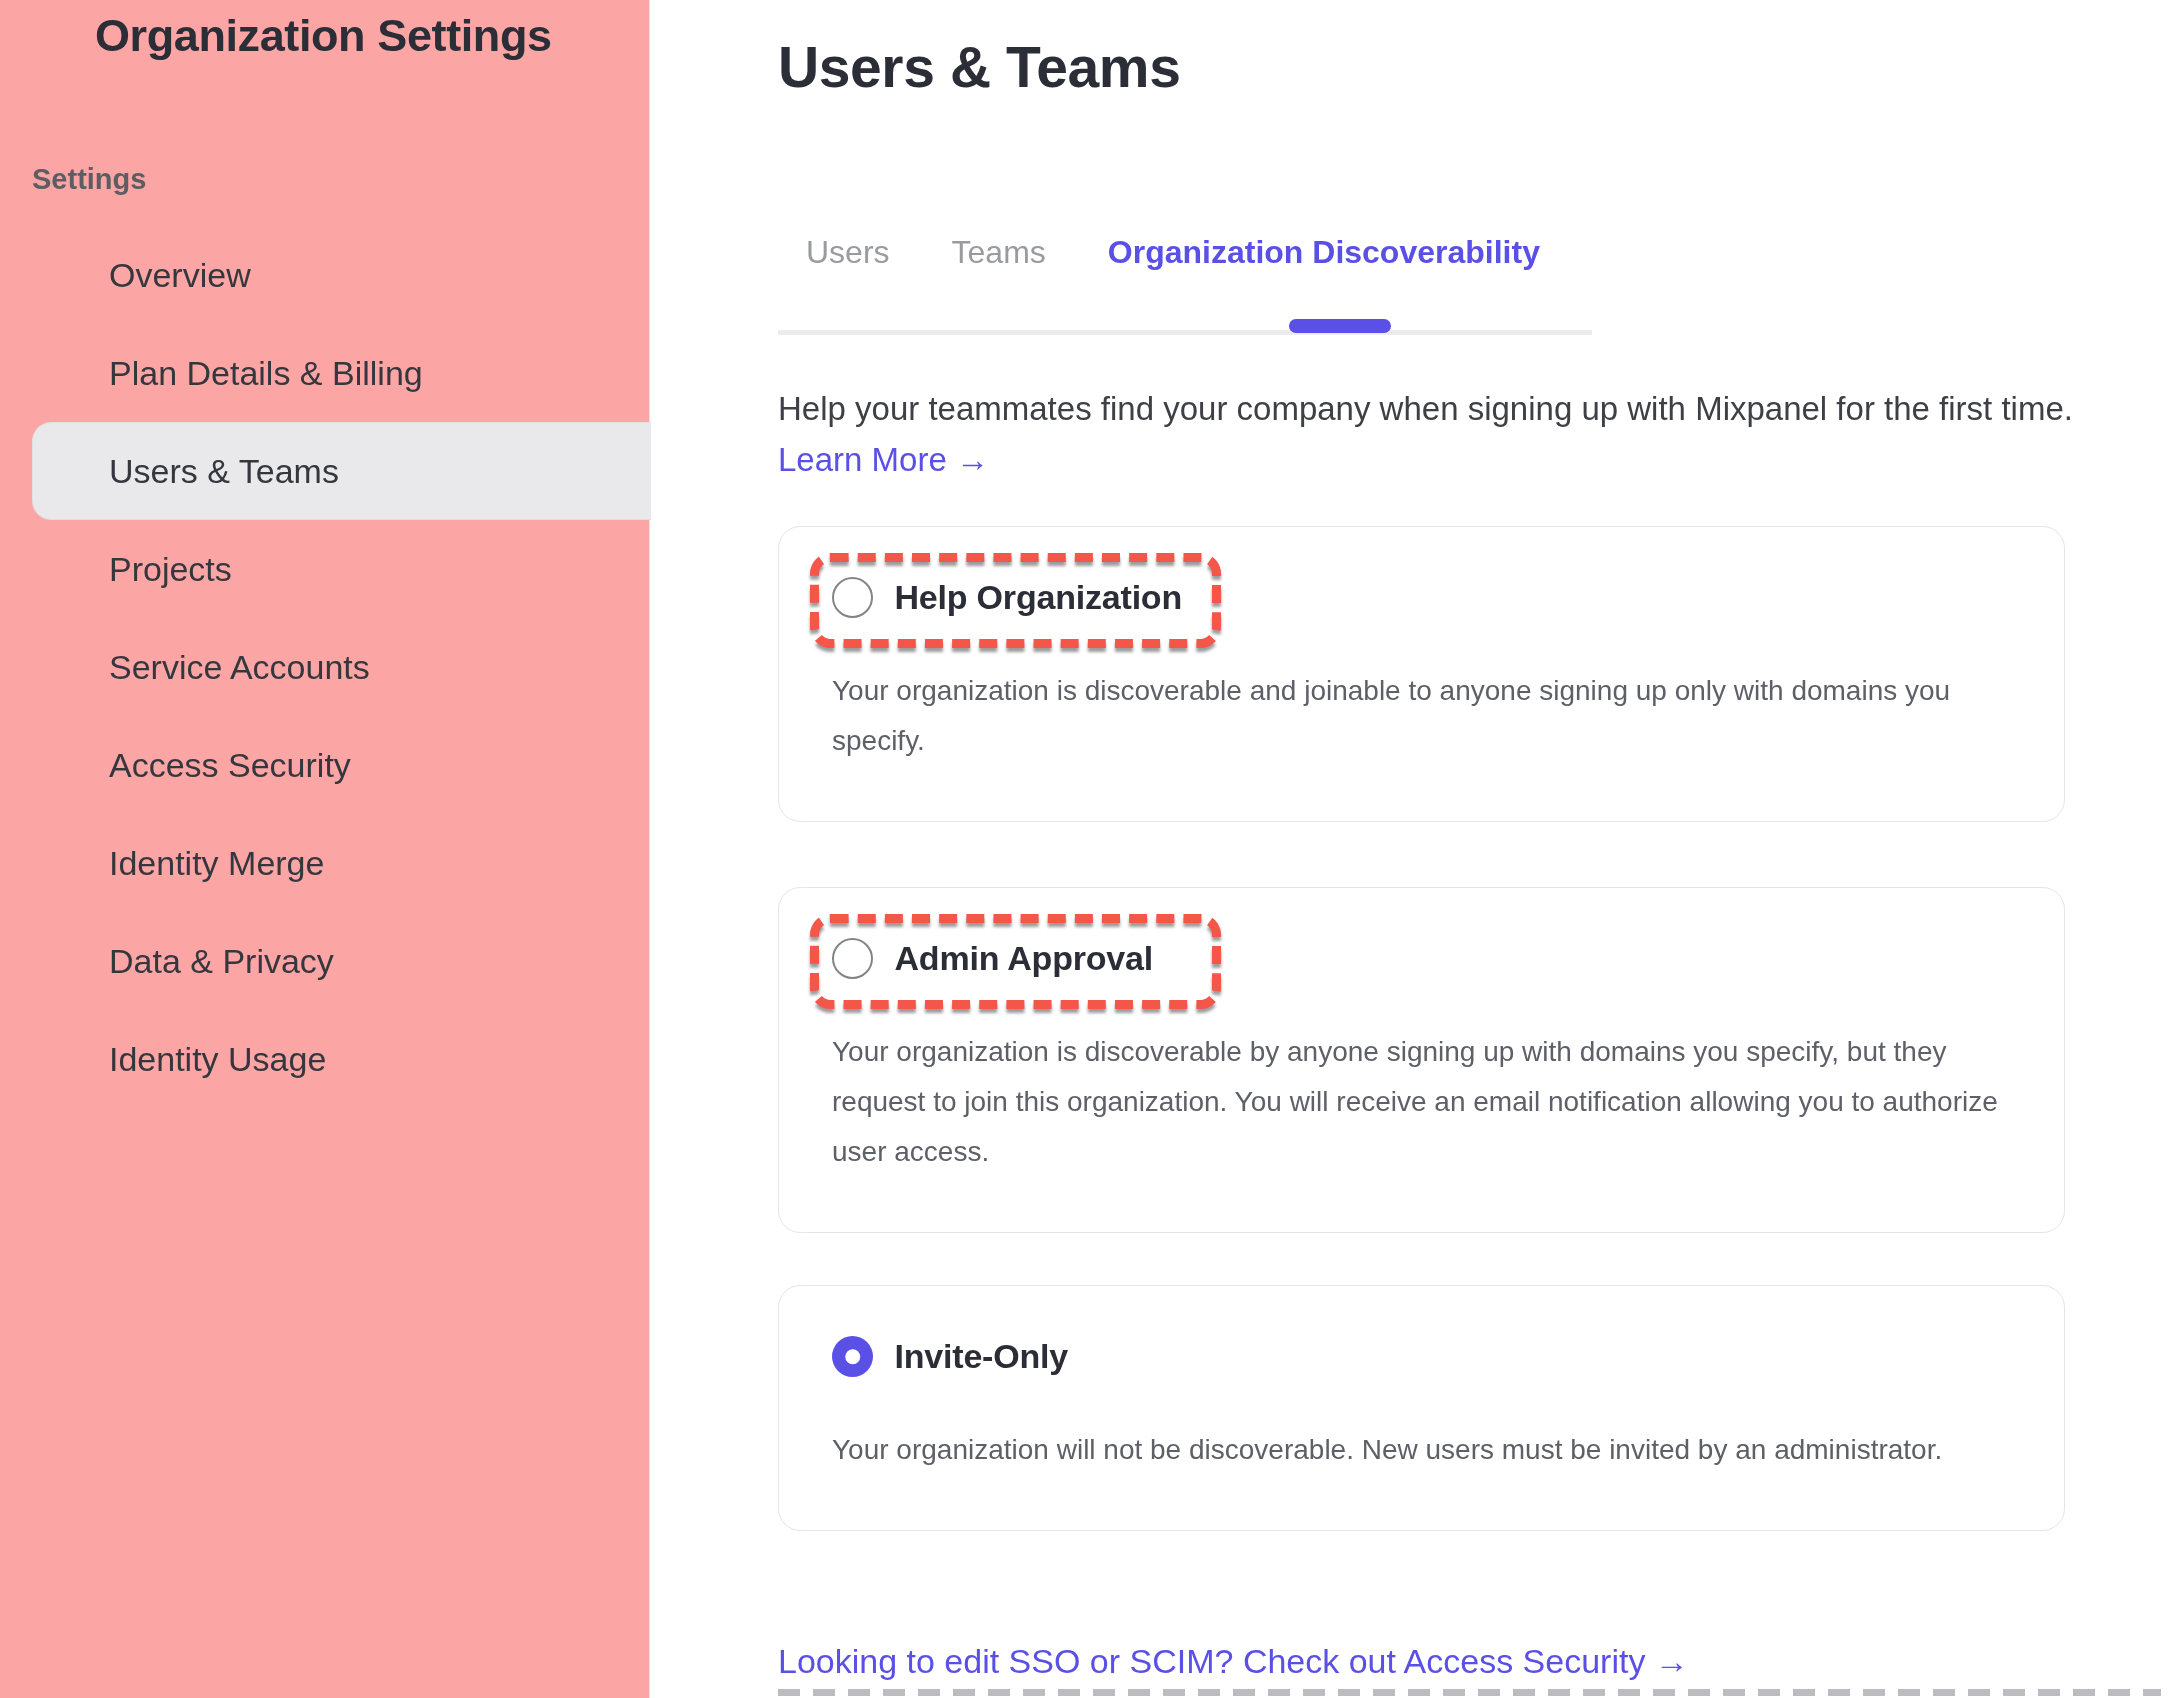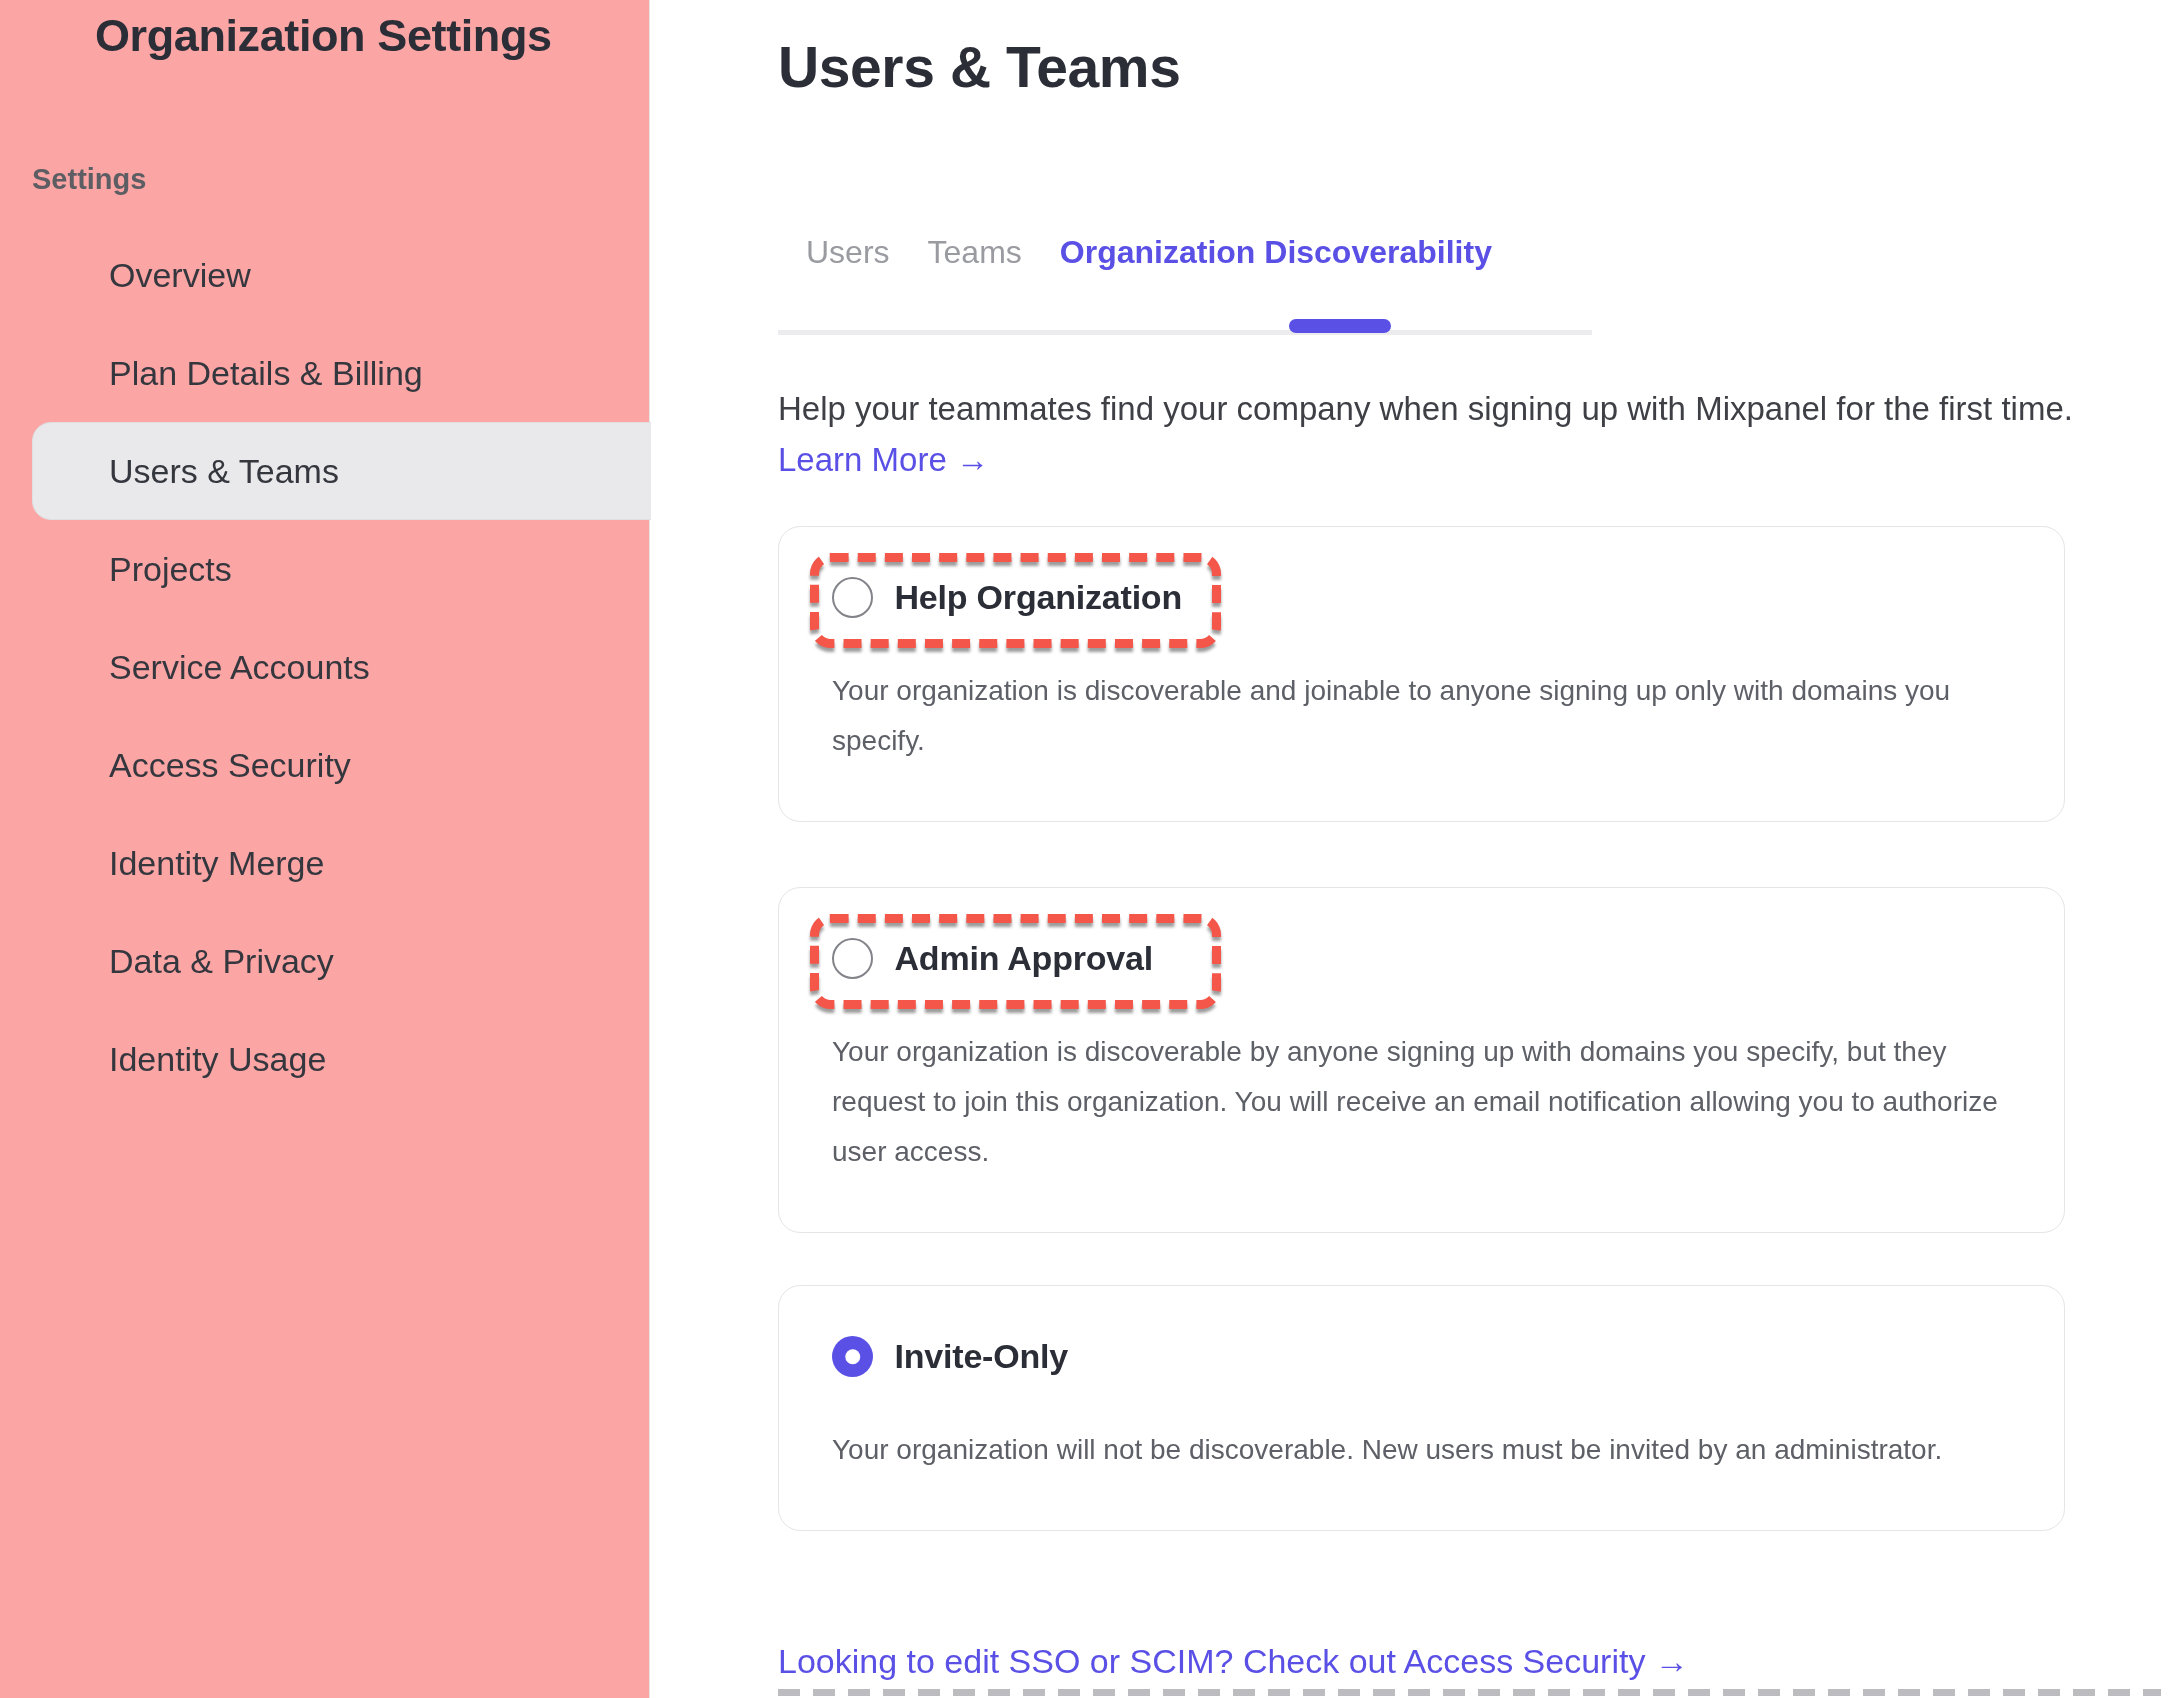--- a/index.html
+++ b/index.html
@@ -45,21 +45,21 @@
   
   .main { position:absolute; left:651px; top:0; right:0; bottom:0; background:#fff; }
 
   .page-title {
     position:absolute; left:127px; top:34px;
     font-size:57px; font-weight:700; color:#2b2e37;
     letter-spacing:-0.4px;
   }
 
   .tabs { position:absolute; left:127px; top:234px; width:814px; height:102px; }
-  .tab-row { display:flex; gap:38px; padding-left:28px; }
+  .tab-row { display:flex; gap:62px; padding-left:28px; }
   .tab {
     font-size:32px; font-weight:500; color:#9a9ba1; cursor:pointer; white-space:nowrap;
   }
   .tab.active { color:#5a50e6; font-weight:700; }
   .tabs .line {
     position:absolute; left:0; top:96px; width:814px; height:5.2px;
     background:#ececee;
   }
   .tabs .indicator {
     position:absolute; left:511px; top:85px; width:102px; height:13.8px;

